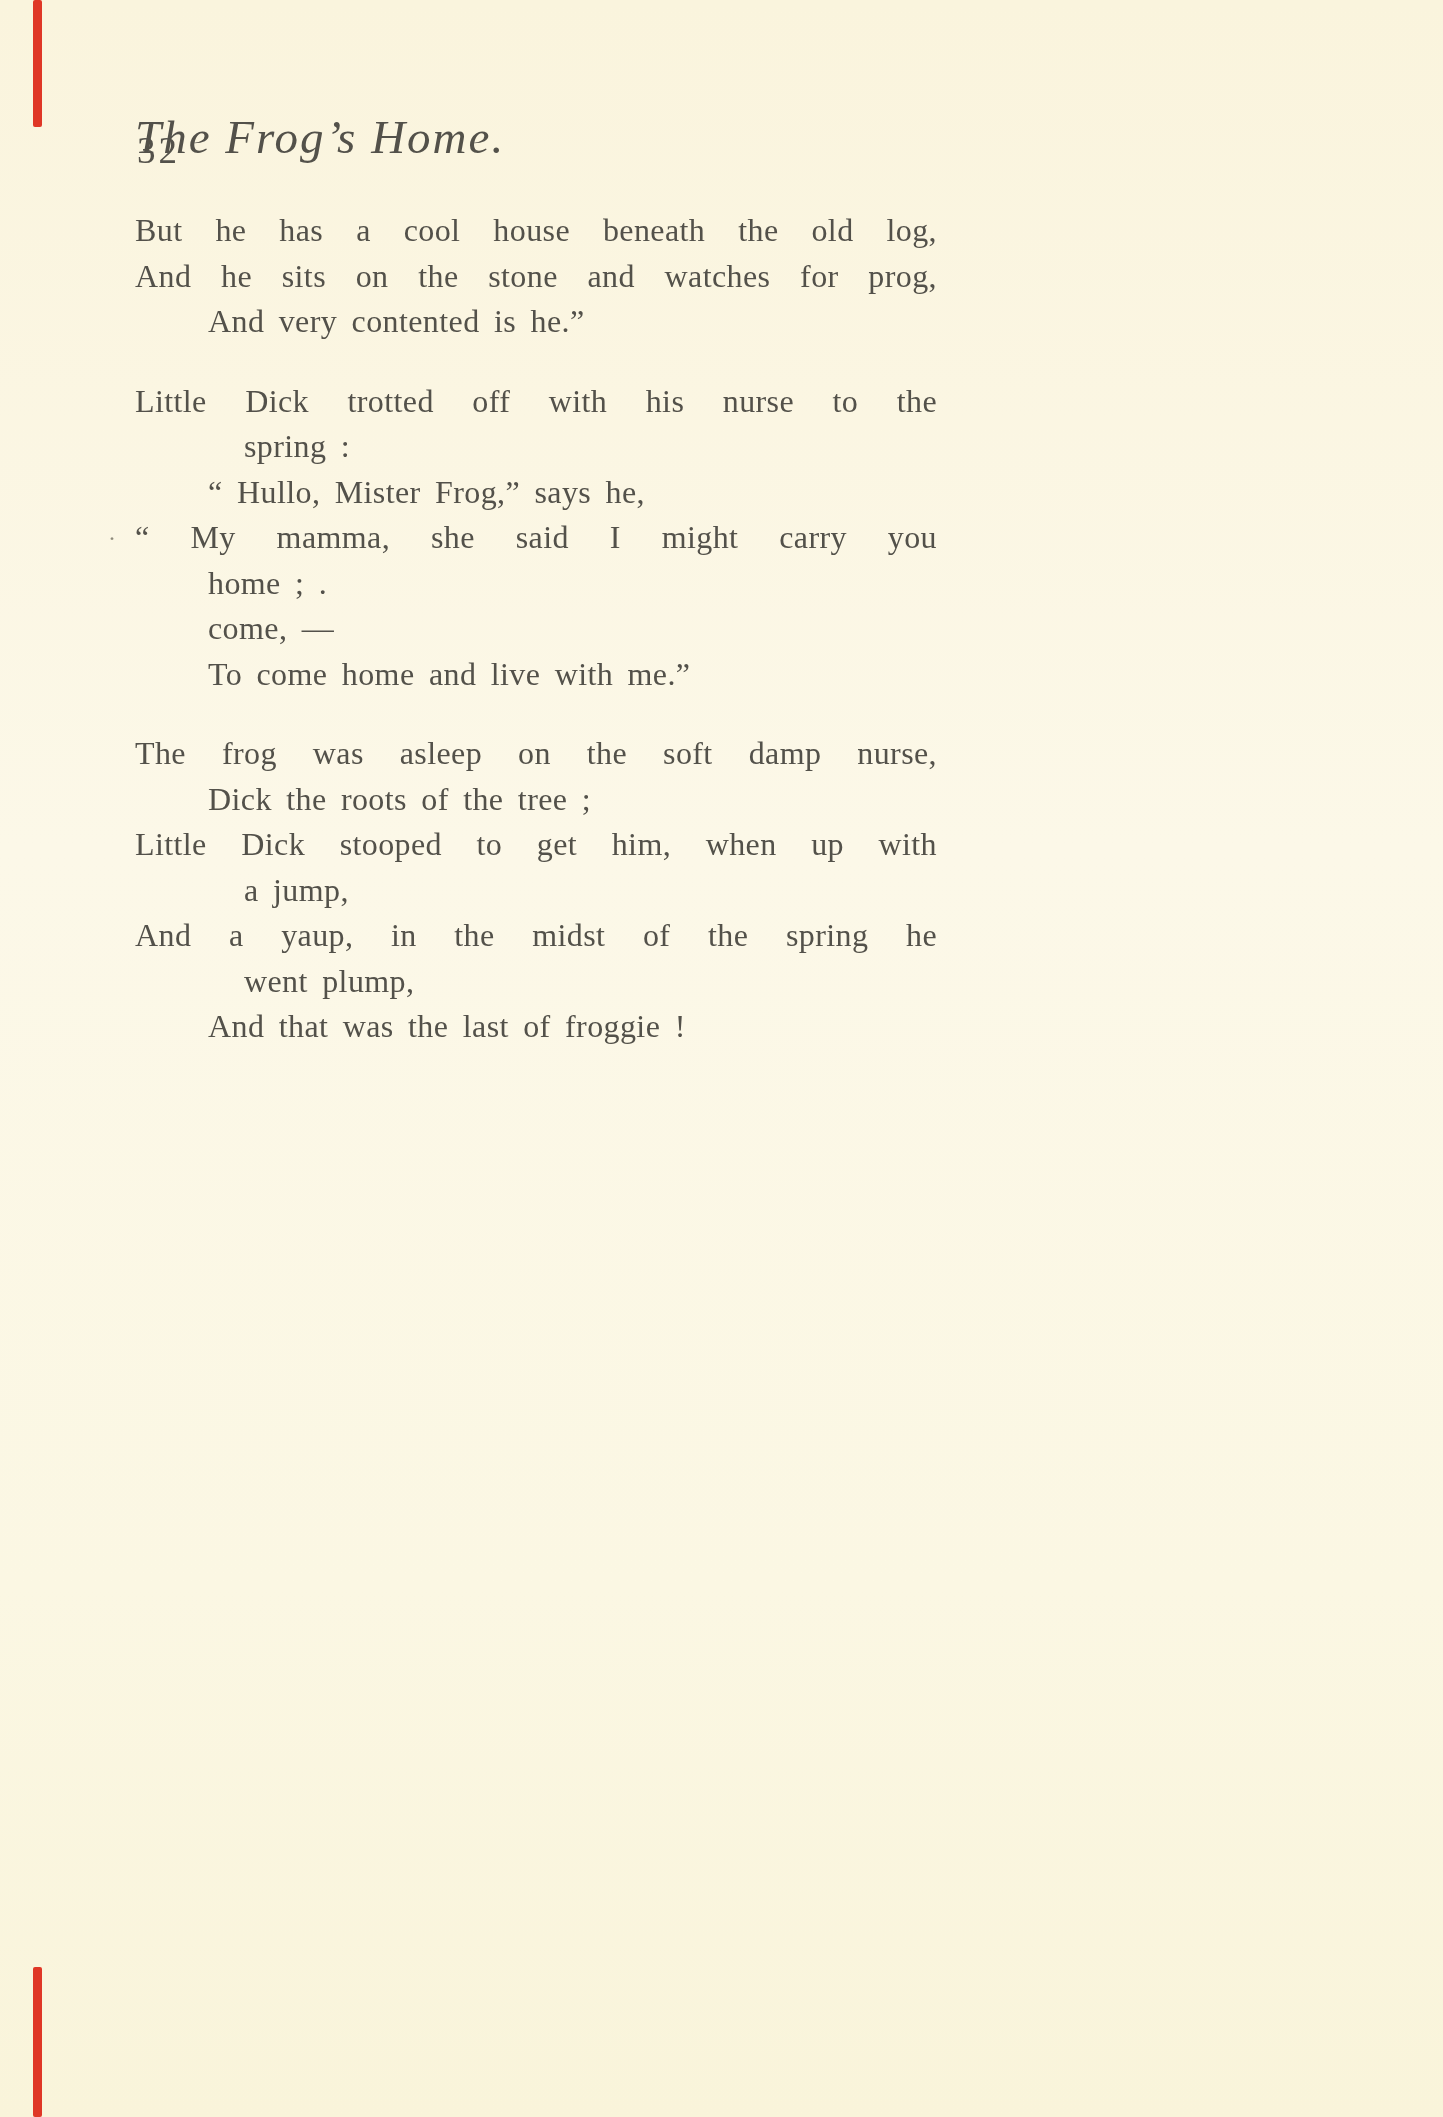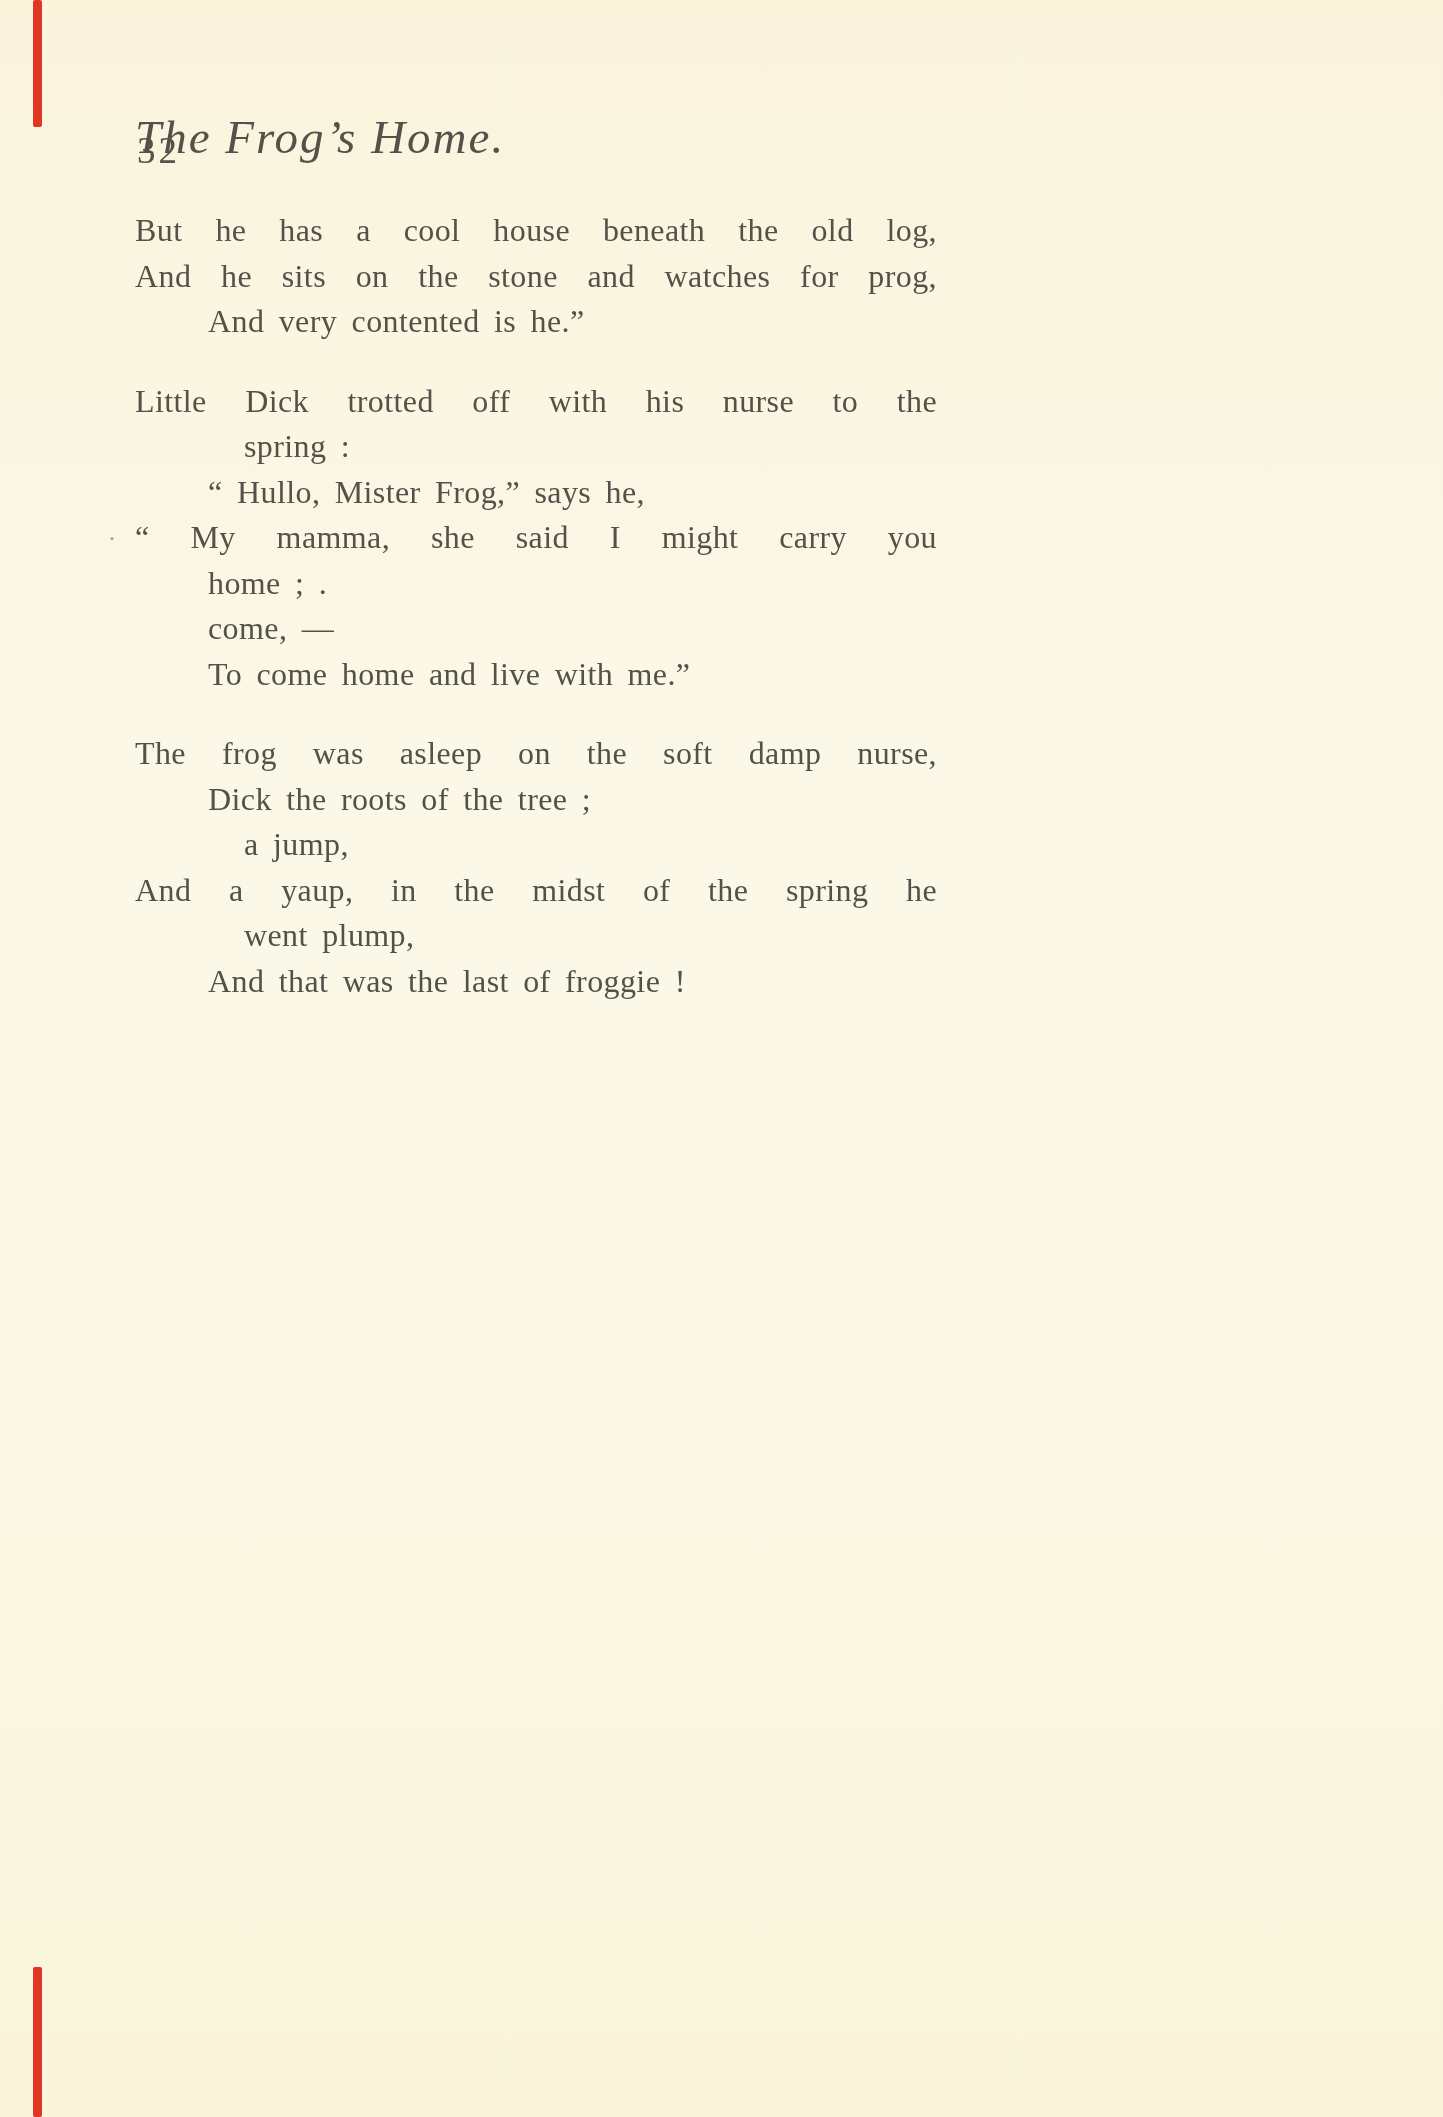--- a/index.html
+++ b/index.html
@@ -97,20 +97,21 @@
           <div class="line ind2"><span>spring :</span></div>
           <div class="line ind1"><span>“ Hullo, Mister Frog,” says he,</span></div>
           <div class="line ind0 justify"><span class="hang">·</span><span>“ My mamma, she said I might carry you</span></div>
           <div class="line ind1"><span>home ; .</span></div>
           <div class="line ind1"><span>come, —</span></div>
           <div class="line ind1"><span>To come home and live with me.”</span></div>
         </div>
         <div class="stanza">
           <div class="line ind0 justify"><span>The frog was asleep on the soft damp nurse,</span></div>
           <div class="line ind1"><span>Dick the roots of the tree ;</span></div>
+          <div class="line ind0 justify"><span>Little Dick stooped to get him, when up with</span></div>
           <div class="line ind2"><span>a jump,</span></div>
           <div class="line ind0 justify"><span>And a yaup, in the midst of the spring he</span></div>
           <div class="line ind2"><span>went plump,</span></div>
           <div class="line ind1"><span>And that was the last of froggie !</span></div>
         </div>
       </main>
   </div>
 </div>
 
 </body></html>

